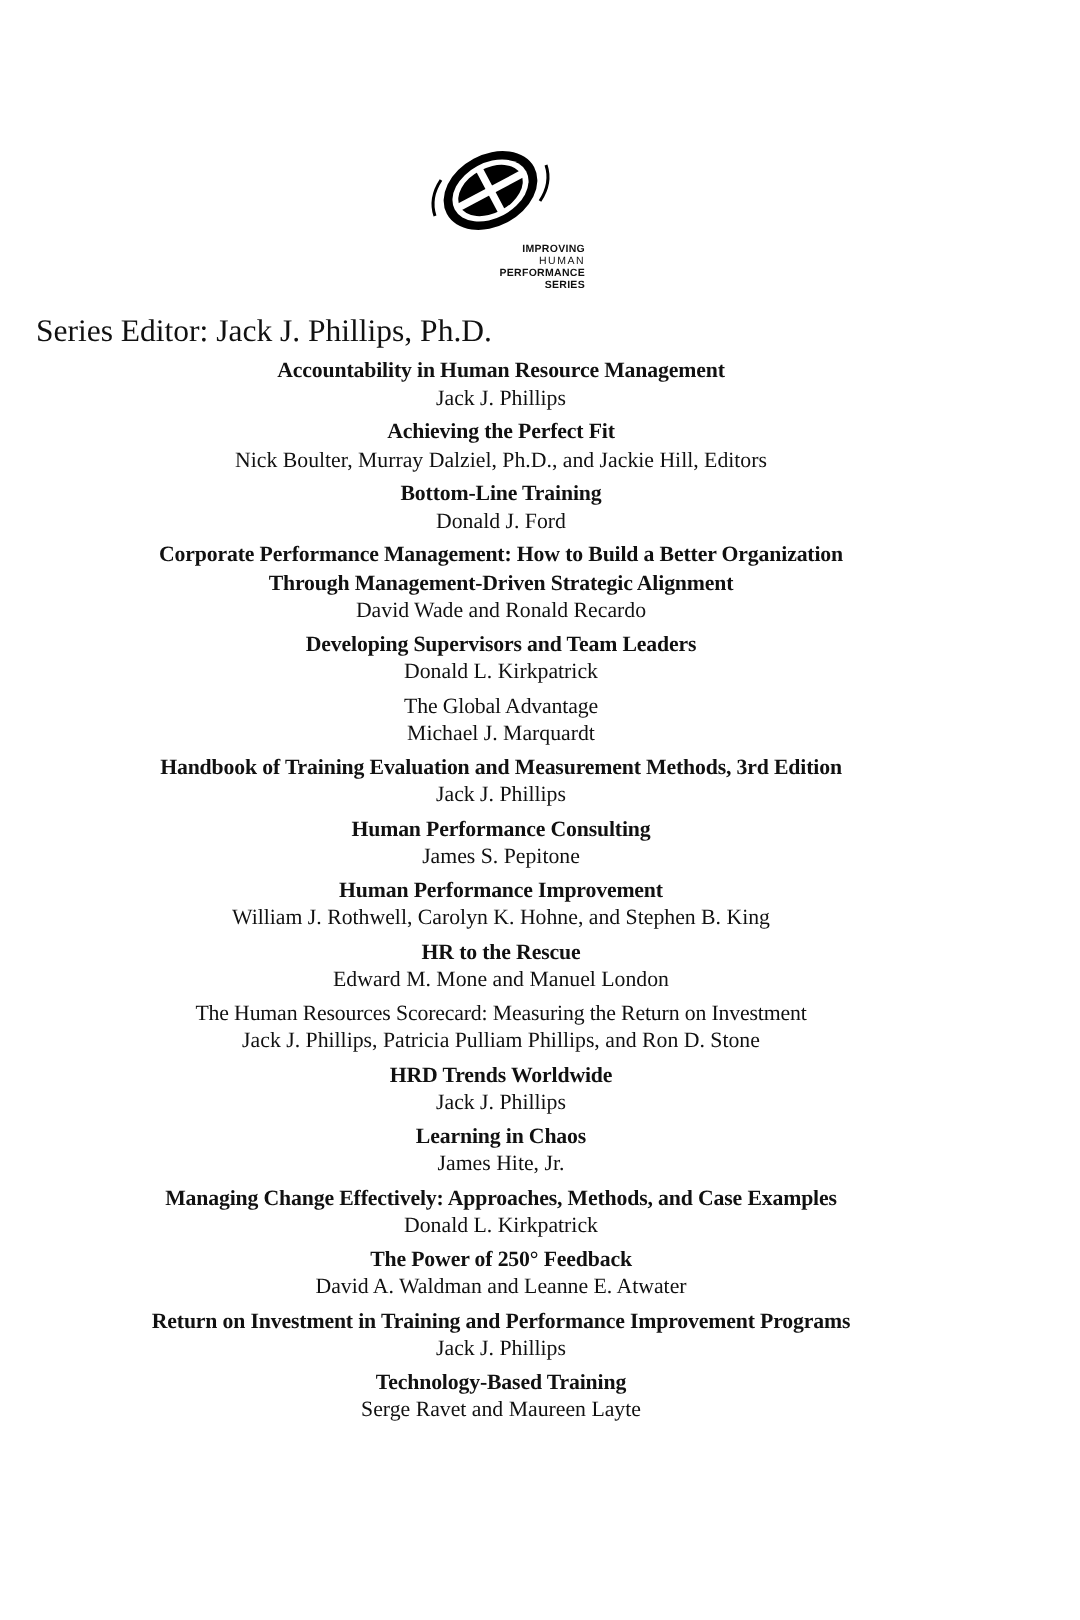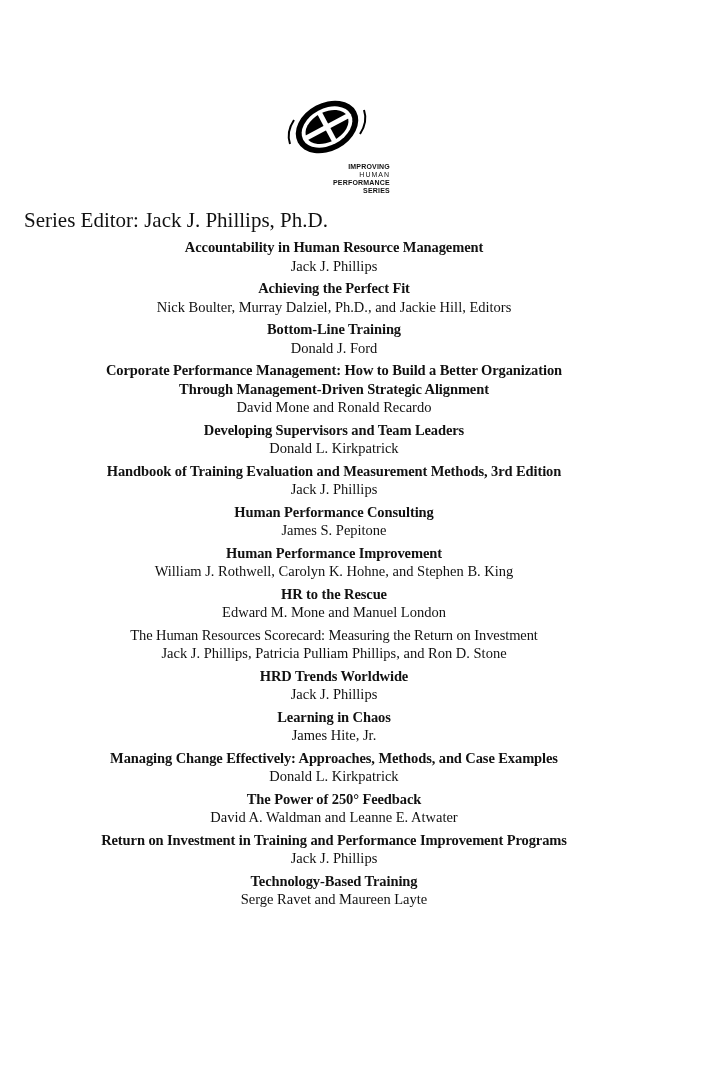--- a/index.html
+++ b/index.html
@@ -51,25 +51,29 @@
     <div class="title">Achieving the Perfect Fit</div>
     <div class="author">Nick Boulter, Murray Dalziel, Ph.D., and Jackie Hill, Editors</div>
   </div>
   <div class="entry">
     <div class="title">Bottom-Line Training</div>
     <div class="author">Donald J. Ford</div>
   </div>
   <div class="entry">
     <div class="title">Corporate Performance Management: How to Build a Better Organization</div>
     <div class="title">Through Management-Driven Strategic Alignment</div>
-    <div class="author">David Mone and Ronald Recardo</div>
+    <div class="author">David Wade and Ronald Recardo</div>
   </div>
   <div class="entry">
     <div class="title">Developing Supervisors and Team Leaders</div>
     <div class="author">Donald L. Kirkpatrick</div>
+  </div>
+  <div class="entry">
+    <div class="title" style="font-weight:normal">The Global Advantage</div>
+    <div class="author">Michael J. Marquardt</div>
   </div>
   <div class="entry">
     <div class="title">Handbook of Training Evaluation and Measurement Methods, 3rd Edition</div>
     <div class="author">Jack J. Phillips</div>
   </div>
   <div class="entry">
     <div class="title">Human Performance Consulting</div>
     <div class="author">James S. Pepitone</div>
   </div>
   <div class="entry">

